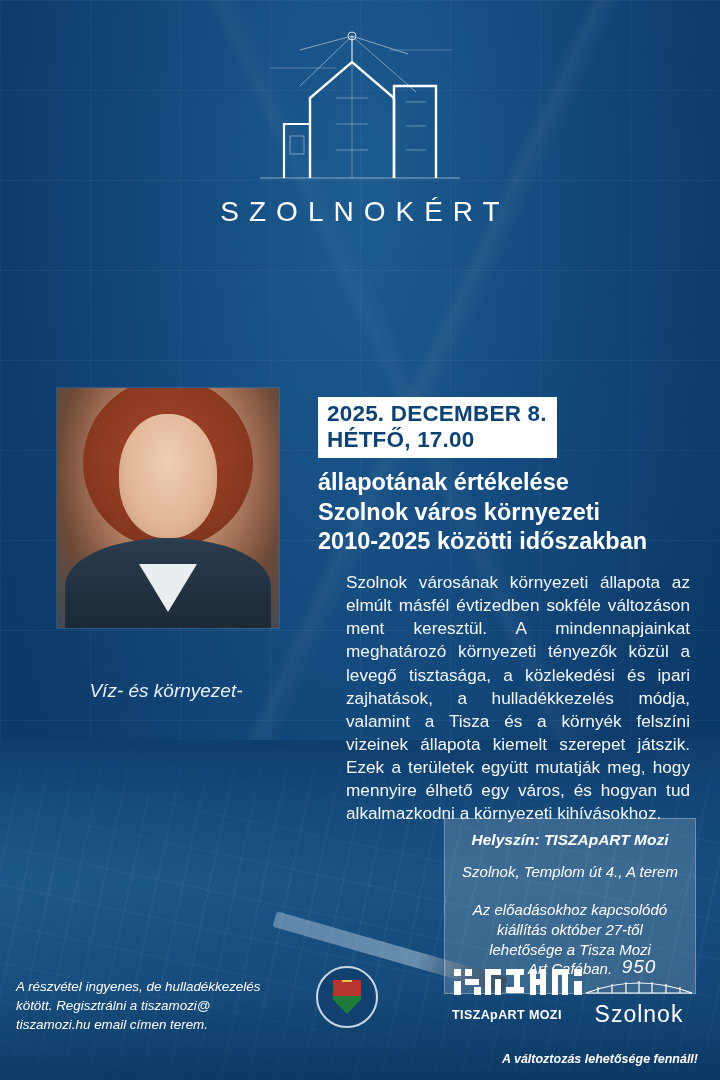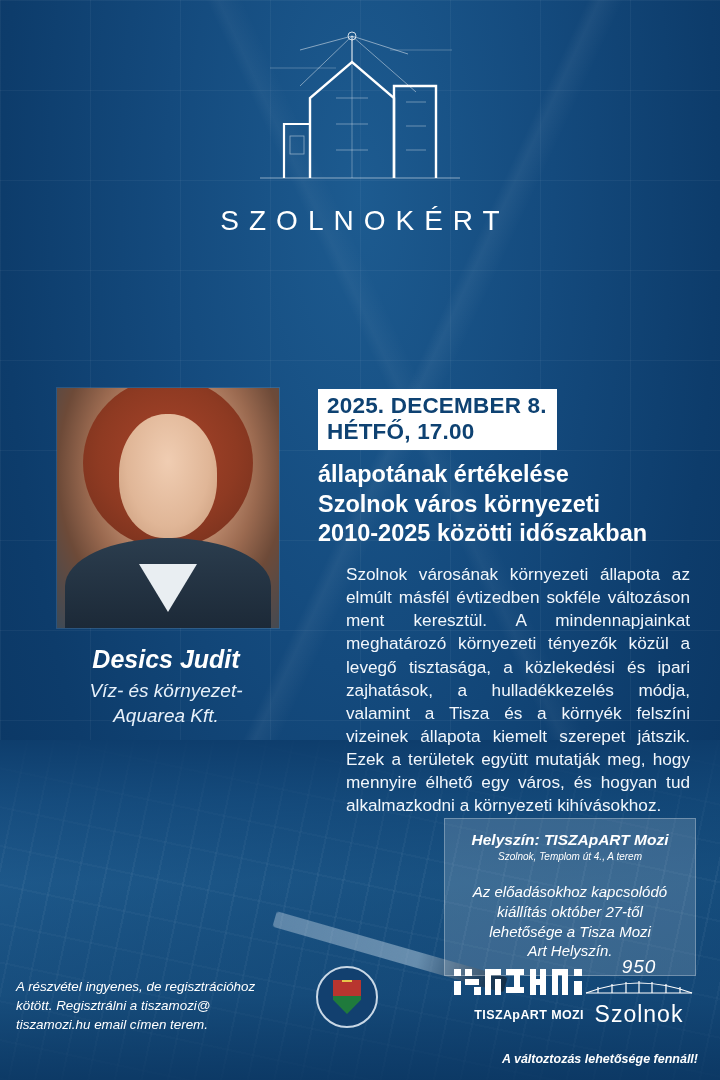--- a/index.html
+++ b/index.html
@@ -54,21 +54,21 @@
   .logo-svg { display:block; margin: 0 auto; }
   .title-main {
     margin-top: 12px;
     color: #ffffff;
     font-size: 45px;
     font-weight: 700;
     letter-spacing: 12px;
     text-indent: 12px;
   }
   .title-sub {
-    margin-top: 17px;
+    margin-top: 8px;
     color: #ffffff;
     font-size: 28px;
     font-weight: 400;
     letter-spacing: 10px;
     text-indent: 10px;
   }
   .subtitle {
     margin-top: 20px;
     color: #eaf3fb;
     font-size: 16.5px;
@@ -115,21 +115,21 @@
   }
   .speaker-role {
     position: absolute; left: 20px; top: 678px; width: 292px;
     text-align: center;
     color: #e8f1fa;
     font-size: 19px;
     font-style: italic;
     line-height: 1.34;
   }
   
-  .right-col { position: absolute; left: 318px; top: 389px; width: 372px; }
+  .right-col { position: absolute; left: 318px; top: 397px; width: 372px; }
   .date-badge {
     display: inline-block;
     background: #ffffff;
     color: #0e4272;
     font-size: 22.5px;
     font-weight: 700;
     letter-spacing: 0.2px;
     padding: 4px 10px 5px 9px;
     line-height: 1.16;
   }
@@ -152,21 +152,21 @@
   .info-box {
     position: absolute; left: 444px; top: 818px; width: 252px;
     background: rgba(255,255,255,0.16);
     border: 1px solid rgba(255,255,255,0.28);
     padding: 12px 10px 14px;
     text-align: center;
     color: #ffffff;
     font-style: italic;
   }
   .info-venue { font-size: 15.5px; font-weight: 700; }
-  .info-addr { font-size: 10px; margin-top: 2px; }
+  .info-addr { font-size: 15px; margin-top: 14px; }
   .info-expo { font-size: 15px; margin-top: 20px; line-height: 1.32; }
   
   .footer-note {
     position: absolute; left: 16px; bottom: 46px; width: 290px;
     color: #ffffff;
     font-size: 13.4px;
     font-style: italic;
     line-height: 1.42;
   }
   .coat {
@@ -182,21 +182,21 @@
     background: linear-gradient(to bottom, #b8352f 0%, #b8352f 48%, #1f7a3c 48%, #1f7a3c 100%);
     clip-path: polygon(0 0, 100% 0, 100% 58%, 50% 100%, 0 58%);
     position: relative;
   }
   .shield::after {
     content: ""; position: absolute; left: 50%; top: -6px; transform: translateX(-50%);
     width: 10px; height: 8px; border-radius: 50% 50% 0 0;
     background: #e8c54a;
   }
   .tiszapart {
-    position: absolute; left: 452px; bottom: 58px; width: 132px; text-align: right;
+    position: absolute; left: 452px; bottom: 58px; width: 132px; text-align: left;
   }
   .tiszapart-glyphs { height: 34px; }
   .tiszapart-label {
     margin-top: 5px; color: #ffffff; font-size: 12.5px; font-weight: 700; letter-spacing: 0.4px;
   }
   .szolnok-logo {
     position: absolute; right: 22px; bottom: 52px; width: 118px; text-align: center; color: #fff;
   }
   .szolnok-950 { font-size: 19px; font-style: italic; letter-spacing: 1px; }
   .szolnok-bridge { height: 16px; margin: 1px 0 2px; }
@@ -237,24 +237,22 @@
     </svg>
     <div class="title-sub">SZOLNOKÉRT</div>
   </div>
 
   <div class="photo">
     <div class="hair"></div>
     <div class="face"></div>
     <div class="body"></div>
     <div class="collar"></div>
   </div>
-  <div class="speaker-name">Desics Judit</div>
   <div class="speaker-role">
     <div>Víz- és környezet-</div>
-    <div>Aquarea Kft.</div>
   </div>
 
   <div class="right-col">
     <div class="date-badge">
       <span>2025. DECEMBER 8.</span>
       <span class="l2">HÉTFŐ, 17.00</span>
     </div>
     <div class="talk-title">
       <div>állapotának értékelése</div>
       <div>Szolnok város környezeti</div>
@@ -263,26 +261,26 @@
     <div class="body-text">Szolnok városának környezeti állapota az elmúlt másfél évtizedben sokféle változáson ment keresztül. A mindennapjainkat meghatározó környezeti tényezők közül a levegő tisztasága, a közlekedési és ipari zajhatások, a hulladékkezelés módja, valamint a Tisza és a környék felszíni vizeinek állapota kiemelt szerepet játszik. Ezek a területek együtt mutatják meg, hogy mennyire élhető egy város, és hogyan tud alkalmazkodni a környezeti kihívásokhoz.</div>
   </div>
 
   <div class="info-box">
     <div class="info-venue">Helyszín: TISZApART Mozi</div>
     <div class="info-addr">Szolnok, Templom út 4., A terem</div>
     <div class="info-expo">
       <div>Az előadásokhoz kapcsolódó</div>
       <div>kiállítás október 27-től</div>
       <div>lehetősége a Tisza Mozi</div>
-      <div>Art Helyszín.</div>
+      <div>Art Caféban.</div>
     </div>
   </div>
 
   <div class="footer-note">
-    <div>A részvétel ingyenes, de regisztrációhoz</div>
+    <div>A részvétel ingyenes, de hulladékkezelés</div>
     <div>kötött. Regisztrálni a tiszamozi@</div>
     <div>tiszamozi.hu email címen terem.</div>
   </div>
 
   <div class="coat">
     <div class="shield"></div>
   </div>
 
   <div class="tiszapart">
     <svg class="tiszapart-glyphs" width="132" height="34" viewBox="0 0 132 34">

